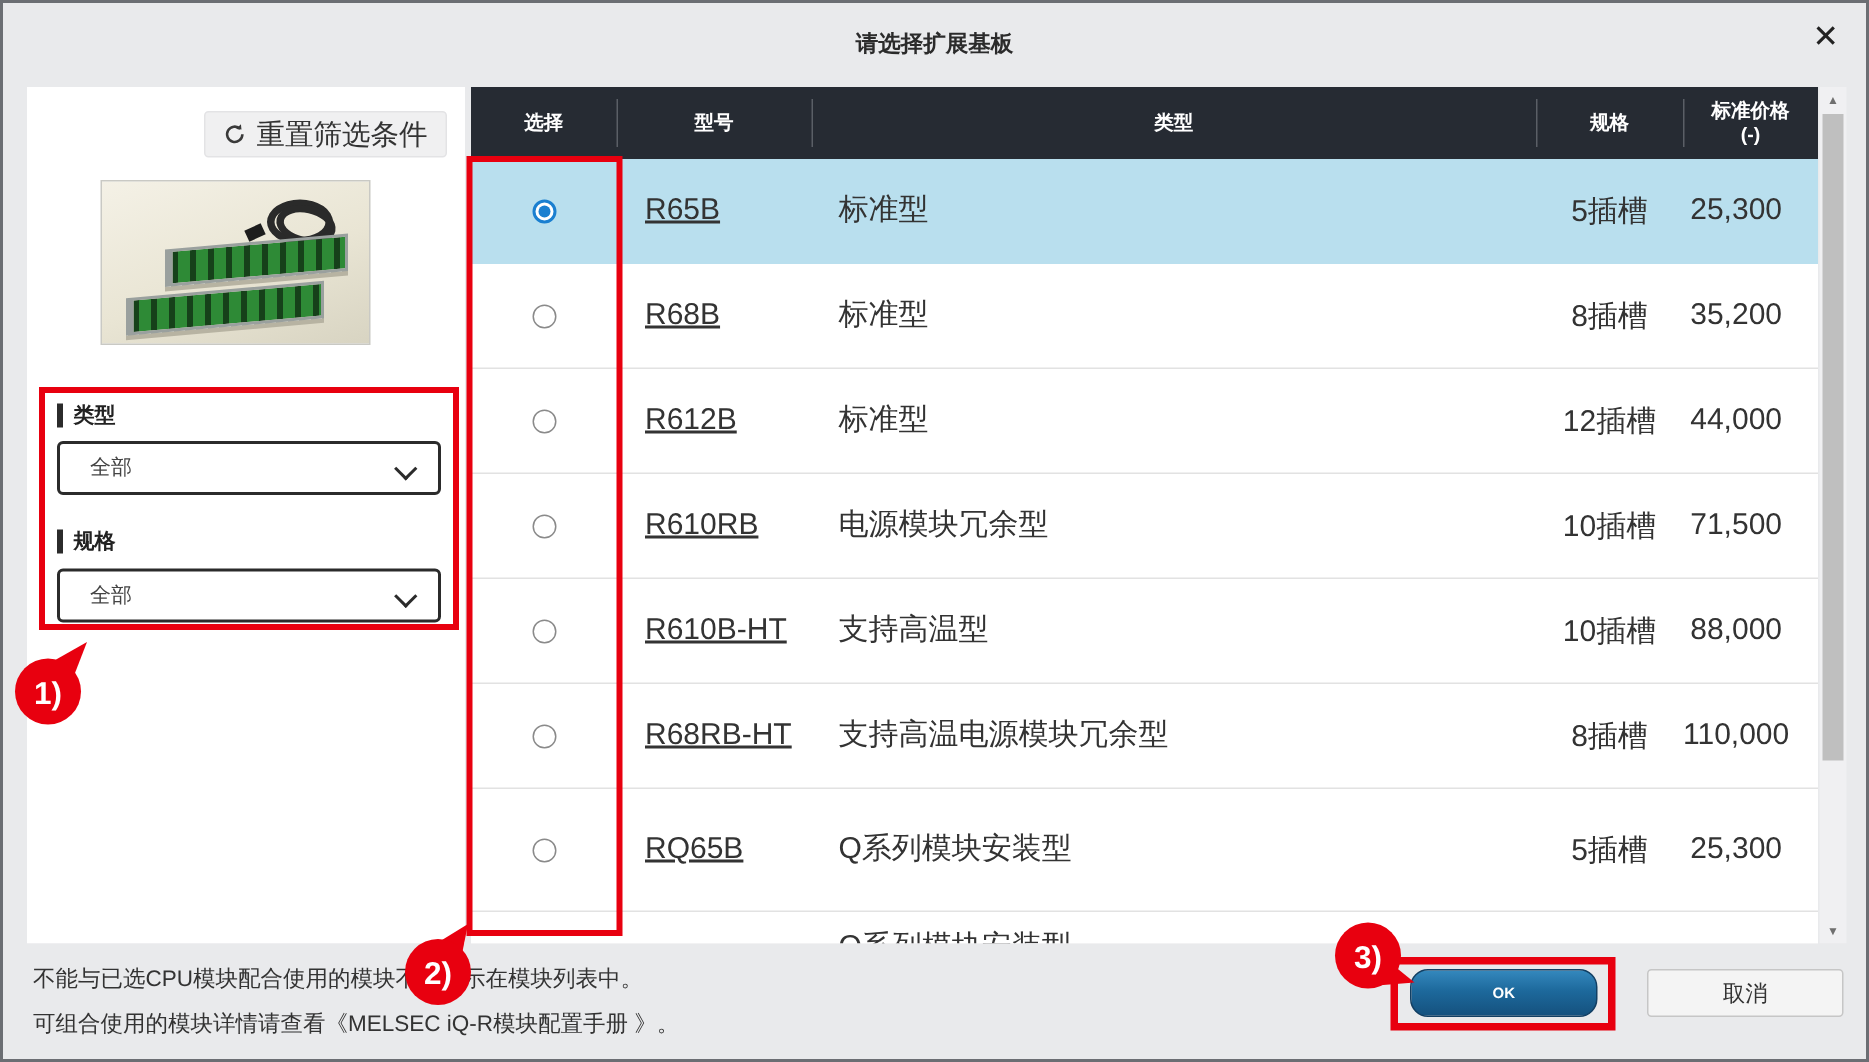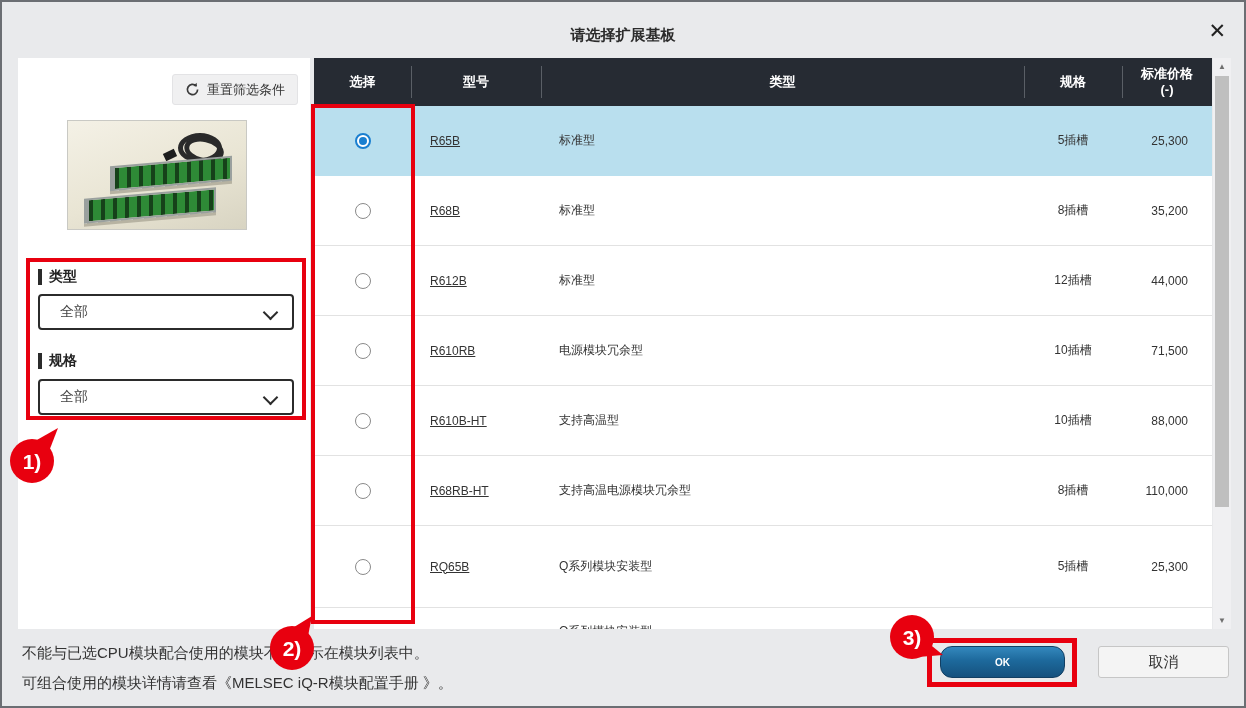--- a/index.html
+++ b/index.html
@@ -3,33 +3,33 @@
 <meta charset="utf-8">
 <style>
   * { margin:0; padding:0; box-sizing:border-box; }
   html,body { width:1246px; height:708px; }
   body { font-family:"Liberation Sans","DejaVu Sans",sans-serif; color:#333; }
 
   .dialog { position:relative; width:1246px; height:708px; background:#e9eaec;
             border:2px solid #6b6e73; overflow:hidden; }
 
   
-  .titlebar { position:absolute; left:0; top:6px; width:100%; height:56px; }
+  .titlebar { position:absolute; left:0; top:0; width:100%; height:56px; }
   .title { position:absolute; left:0; right:0; top:18px; text-align:center;
            font-size:15px; font-weight:600; color:#2b2b2b; }
   .close-btn { position:absolute; right:18px; top:12px; font-size:21px; color:#222;
                cursor:pointer; line-height:1; }
 
   
   .left-panel { position:absolute; left:16px; top:56px; width:292px; height:571px;
                 background:#fff; }
   .reset-btn { position:absolute; right:12px; top:16px; height:31px;
                display:flex; align-items:center; gap:7px; padding:0 12px;
                background:#f0f0f1; border:1px solid #e3e3e5; border-radius:3px;
-               font-size:13px; color:#333; cursor:pointer; }
+               font-size:19px; color:#333; cursor:pointer; }
   .reset-btn svg { display:block; }
 
   .product-img { position:absolute; left:49px; top:62px; width:180px; height:110px;
                  border:1px solid #c9c9c4;
                  background:linear-gradient(160deg,#f4f1e6 0%,#e9e5d4 55%,#d8d4c2 100%);
                  overflow:hidden; }
   .rack { position:absolute; height:25px;
           background:repeating-linear-gradient(90deg,#16411a 0 4px,#2e8a36 4px 12px);
           border:2px solid #9aa09e; border-left-width:5px;
           transform:skewY(-5deg); box-shadow:0 3px 0 #b7b3a2; }
@@ -61,21 +61,21 @@
   .thead { display:grid; grid-template-columns:97px 130px 483px 98px 90px;
            height:48px; background:#262b33; color:#ffffff; font-size:13px;
            font-weight:bold; align-items:center; text-align:center; line-height:1.2; }
   .thead > div { position:relative; height:100%; display:flex; flex-direction:column;
                  align-items:center; justify-content:center; }
   .thead > div + div::before { content:""; position:absolute; left:0; top:8px;
                  bottom:8px; width:1px; background:#5a5f66; }
   .tbody { height:523px; overflow:hidden; }
   .trow { display:grid; grid-template-columns:97px 130px 483px 98px 90px;
           height:70px; align-items:center; border-bottom:1px solid #e2e2e2;
-          font-size:12px; background:#fff; }
+          font-size:20px; background:#fff; }
   .trow.selected { background:#b9dfee; border-bottom-color:#b9dfee; }
   .trow.tall { height:82px; }
   .trow.partial { align-items:start; }
   .trow.partial .c-type { padding-top:12px; }
   .c-sel { display:flex; justify-content:center; }
   .radio { width:16px; height:16px; border-radius:50%; border:1px solid #8a8a8a;
            background:#fff; cursor:pointer; position:relative; }
   .radio.on { border:2px solid #1a7fd0; }
   .radio.on::after { content:""; position:absolute; left:2px; top:2px; width:8px;
            height:8px; border-radius:50%; background:#1a7fd0; }

